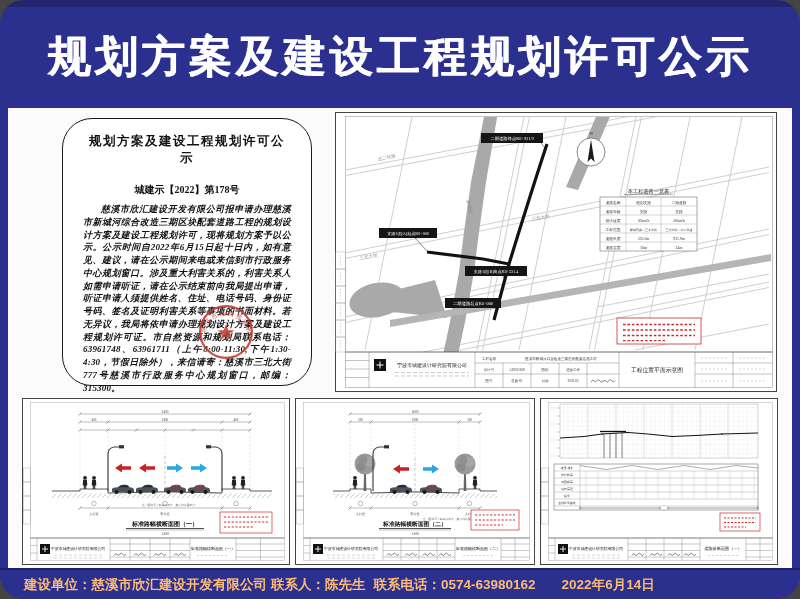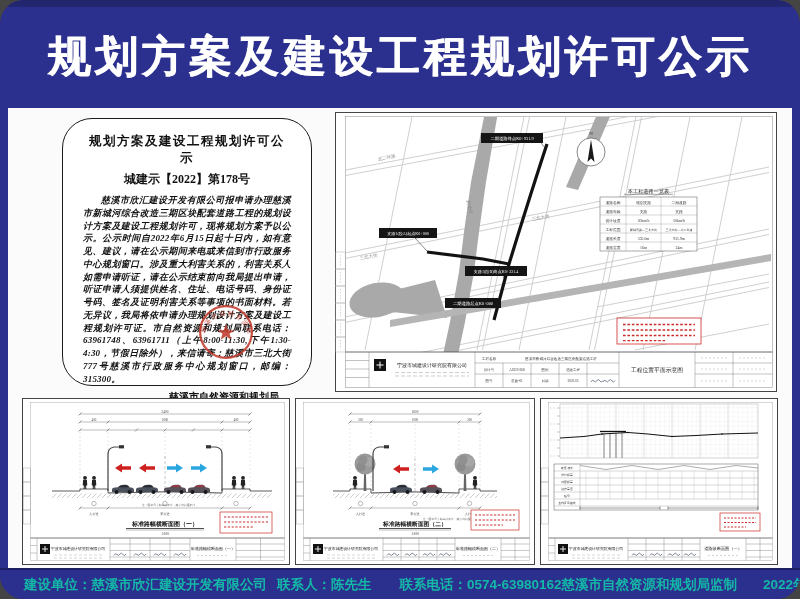--- a/index.html
+++ b/index.html
@@ -7,39 +7,39 @@
          font-family:"Liberation Serif","DejaVu Serif",serif;border-radius:24px;}
   .board::before{content:"";position:absolute;top:0;left:0;right:0;height:7px;background:#22266f;}
   .banner-title{position:absolute;top:7px;left:0;width:800px;height:99px;margin:0;
     color:#fff;font-size:43px;font-weight:900;letter-spacing:4px;text-align:center;line-height:99px;
     text-shadow:1px 0 0 #fff;}
   .panel{position:absolute;left:8px;top:108px;width:784px;height:460px;background:#fbfbfb;}
   
   .doc{position:absolute;left:54px;top:10px;width:250px;height:268px;background:#fff;
        border:1.6px solid #1b1b1b;border-radius:30px;padding:10px 20px 0;box-sizing:border-box;color:#111;}
   .doc-title{font-size:12.5px;font-weight:bold;text-align:center;letter-spacing:1.5px;margin-top:4px;}
-  .doc-no{font-size:12px;text-align:center;margin-top:4px;font-weight:600;}
+  .doc-no{font-size:10px;text-align:center;margin-top:16px;font-weight:600;}
   .doc-body{font-size:9px;line-height:1.42;text-align:justify;text-indent:2em;margin:6px 0 0;
             font-weight:600;letter-spacing:.2px;font-style:italic;}
   .doc-sign{font-size:10px;font-weight:bold;text-align:right;padding-right:12px;margin-top:5px;}
   .doc-date{font-size:9.5px;font-weight:bold;text-align:right;padding-right:8px;margin-top:3px;}
   .seal{position:absolute;left:134px;top:184px;width:58px;height:58px;opacity:.88;}
   
   .sheet{position:absolute;background:#fff;}
   .sheet svg{display:block;}
   .map-wrap{left:327px;top:4px;width:442px;height:280px;}
   .secA{left:14px;top:290px;width:268px;height:167px;}
   .secB{left:287px;top:290px;width:240px;height:167px;}
   .secC{left:532px;top:290px;width:238px;height:167px;}
   
   .footer{position:absolute;left:0;bottom:0;width:800px;height:31px;background:#2b2f8e;
     border-top:2px solid #1d2063;display:flex;align-items:center;box-sizing:border-box;
-    padding:0 24px;color:#14b8a6;font-family:"Liberation Sans","DejaVu Sans",sans-serif;
+    padding:0 24px;color:#fdba74;font-family:"Liberation Sans","DejaVu Sans",sans-serif;
     font-weight:bold;font-size:13.5px;white-space:nowrap;}
-  .footer .gap-s{margin-left:10px;} .footer .gap-m{margin-left:28px;}
+  .footer .gap-s{margin-left:4px;} .footer .gap-m{margin-left:8px;}
   .footer .push{margin-left:auto;} .footer .gap-d{margin-left:26px;}
   .t{font-family:"Liberation Serif","DejaVu Serif",serif;}
 </style>
 </head>
 <body>
 
 <svg width="0" height="0" style="position:absolute" aria-hidden="true">
   <defs>
     <pattern id="pat-hatch" width="5" height="5" patternUnits="userSpaceOnUse">
       <path d="M0,5 L5,0" stroke="#aaa" stroke-width="0.6"></path>
@@ -662,17 +662,16 @@
         </g>
       </svg>
     </div>
 
   </div>
 
   <div class="footer">
     <span>建设单位：慈溪市欣汇建设开发有限公司</span>
     <span class="gap-s">联系人：陈先生</span>
     <span class="gap-m">联系电话：0574-63980162</span>
-    <span class="push">慈溪市自然资源和规划局监制</span>
     <span class="gap-d">2022年6月14日</span>
   </div>
 
 </div>
 
 </body></html>

